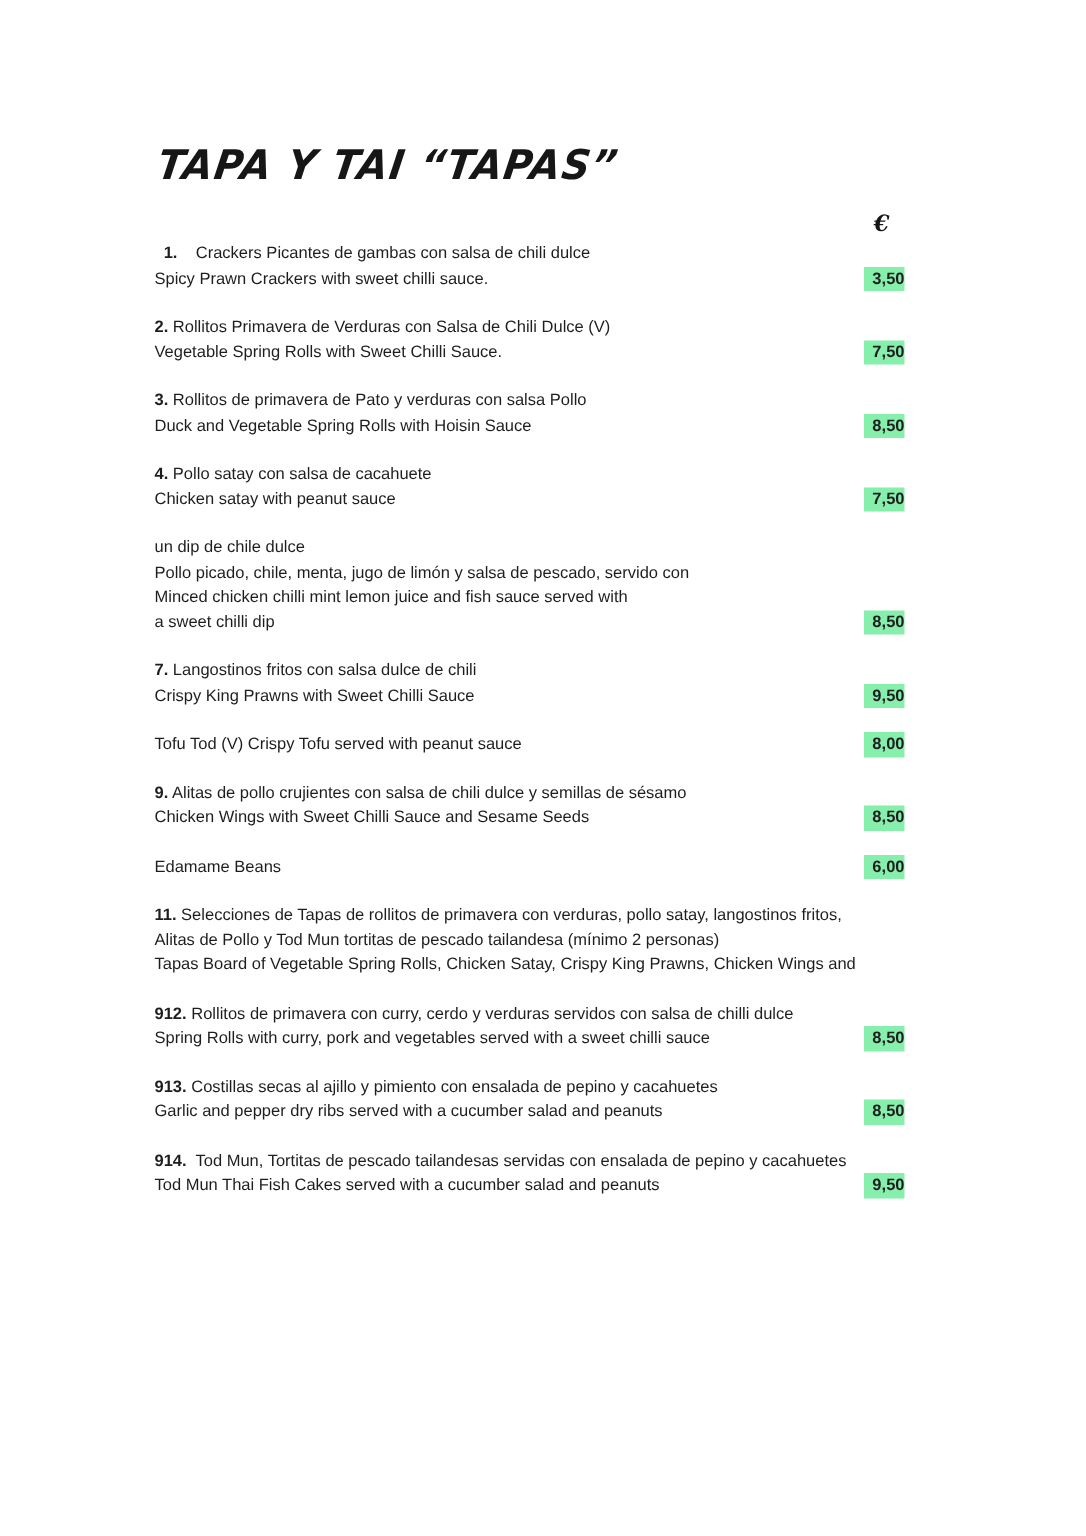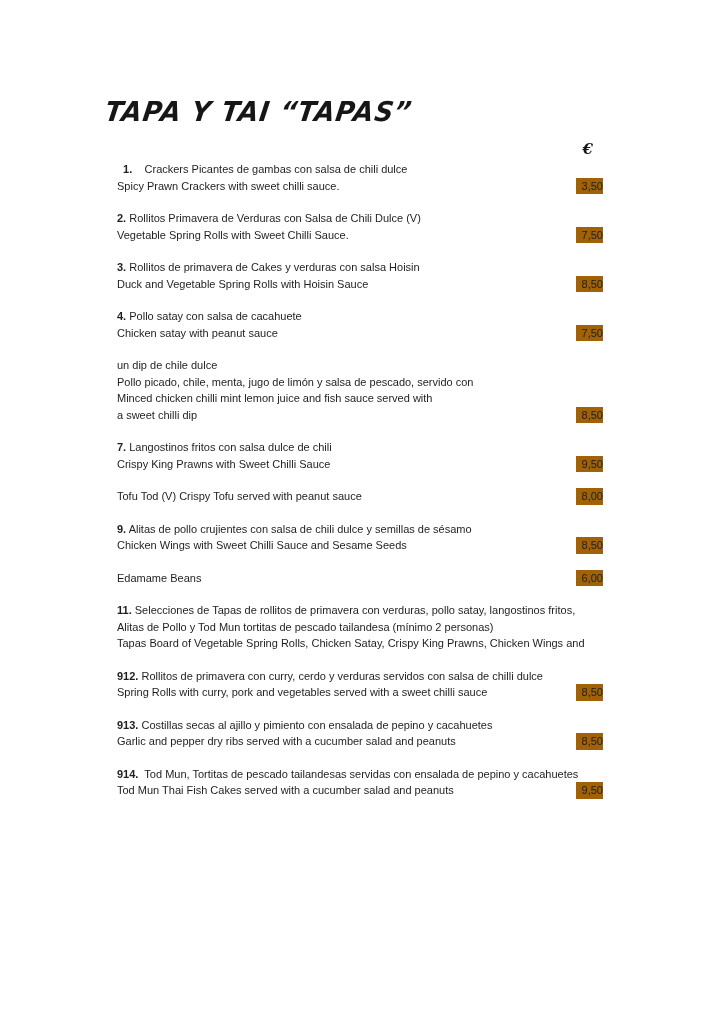--- a/index.html
+++ b/index.html
@@ -38,43 +38,43 @@
     margin-bottom: 3px;
     font-family: "DejaVu Serif", serif;
     font-style: italic;
     font-size: 15px;
     font-weight: 600;
     color: #161616;
   }
   .items { }
   .item {
     margin-bottom: 16px;
-    margin-left: 14px;
   }
   .line {
     position: relative;
     font-size: 11px;
     line-height: 16.5px;
     height: 16.5px;
     white-space: pre;
   }
   .num {
     font-weight: 700;
     white-space: pre;
   }
   .txt {
     white-space: pre;
   }
   .price {
     position: absolute;
     right: 0;
     bottom: 0;
     white-space: pre;
-    background: #a16207;
+    background: #86efac;
     padding-left: 6px;
+    font-weight: bold;
   }
 </style>
 </head>
 <body>
 
 <div class="page">
   <div class="title">TAPA Y TAI “TAPAS”</div>
 
   <div class="euro-row">
     <span>€</span>
@@ -83,21 +83,21 @@
   <div class="items">
       <div class="item">
         <div class="line"><span class="num">  1.</span><span class="txt">    Crackers Picantes de gambas con salsa de chili dulce</span></div>
         <div class="line"><span class="txt">Spicy Prawn Crackers with sweet chilli sauce.</span><span class="price">3,50</span></div>
       </div>
       <div class="item">
         <div class="line"><span class="num">2.</span><span class="txt"> Rollitos Primavera de Verduras con Salsa de Chili Dulce (V)</span></div>
         <div class="line"><span class="txt">Vegetable Spring Rolls with Sweet Chilli Sauce.</span><span class="price">7,50</span></div>
       </div>
       <div class="item">
-        <div class="line"><span class="num">3.</span><span class="txt"> Rollitos de primavera de Cakes y verduras con salsa Hoisin</span></div>
+        <div class="line"><span class="num">3.</span><span class="txt"> Rollitos de primavera de Pato y verduras con salsa Pollo</span></div>
         <div class="line"><span class="txt">Duck and Vegetable Spring Rolls with Hoisin Sauce</span><span class="price">8,50</span></div>
       </div>
       <div class="item">
         <div class="line"><span class="num">4.</span><span class="txt"> Pollo satay con salsa de cacahuete</span></div>
         <div class="line"><span class="txt">Chicken satay with peanut sauce</span><span class="price">7,50</span></div>
       </div>
       <div class="item">
         <div class="line"><span class="txt">un dip de chile dulce</span></div>
         <div class="line"><span class="txt">Pollo picado, chile, menta, jugo de limón y salsa de pescado, servido con</span></div>
         <div class="line"><span class="txt">Minced chicken chilli mint lemon juice and fish sauce served with</span></div>

